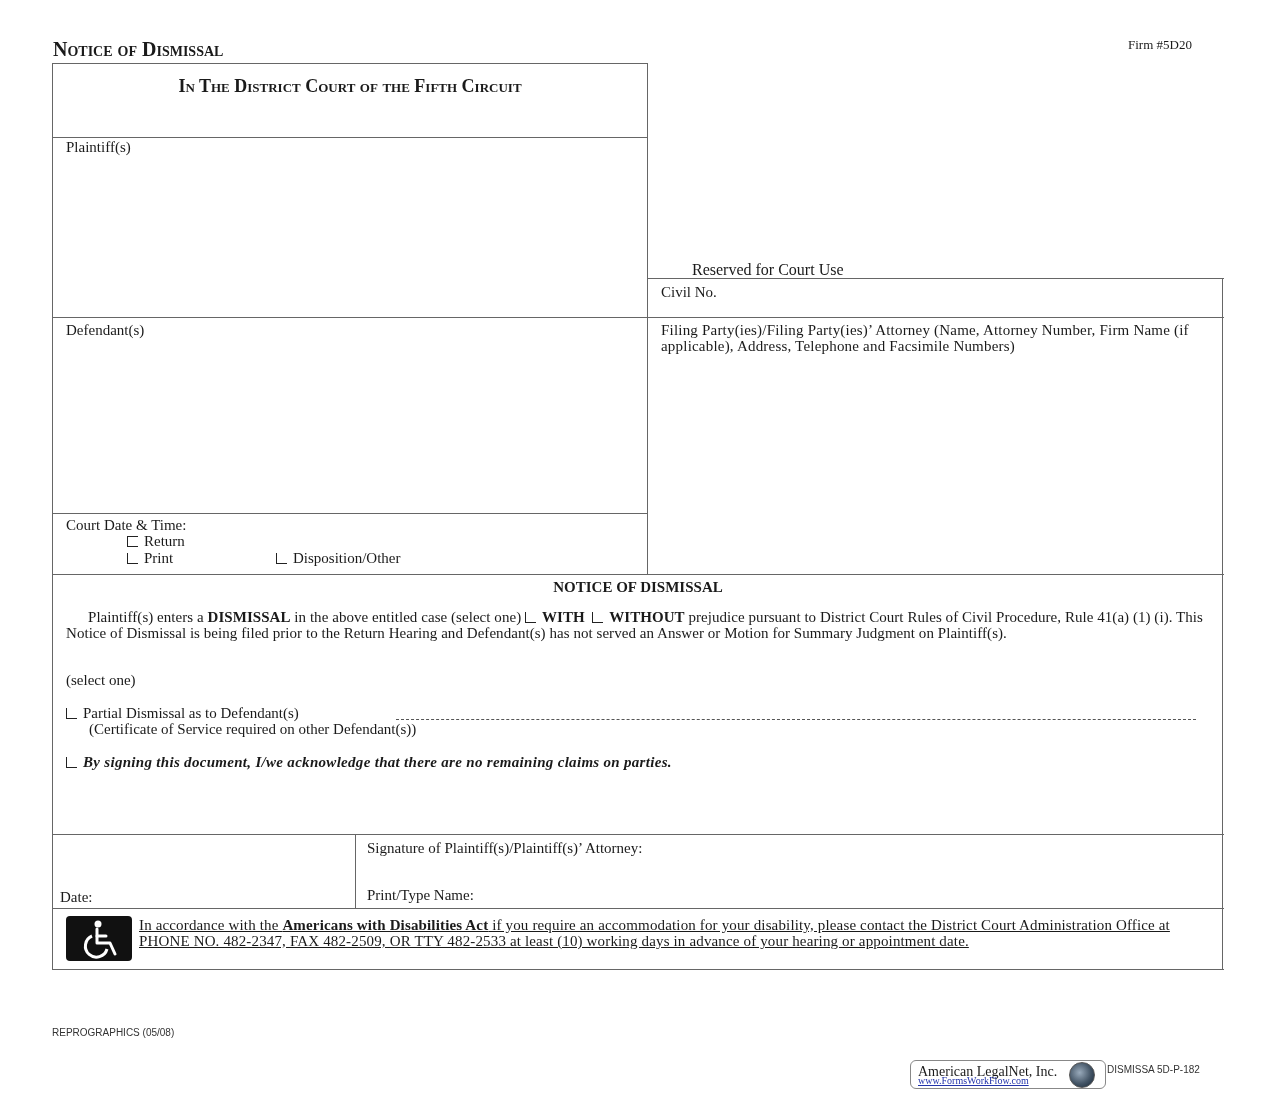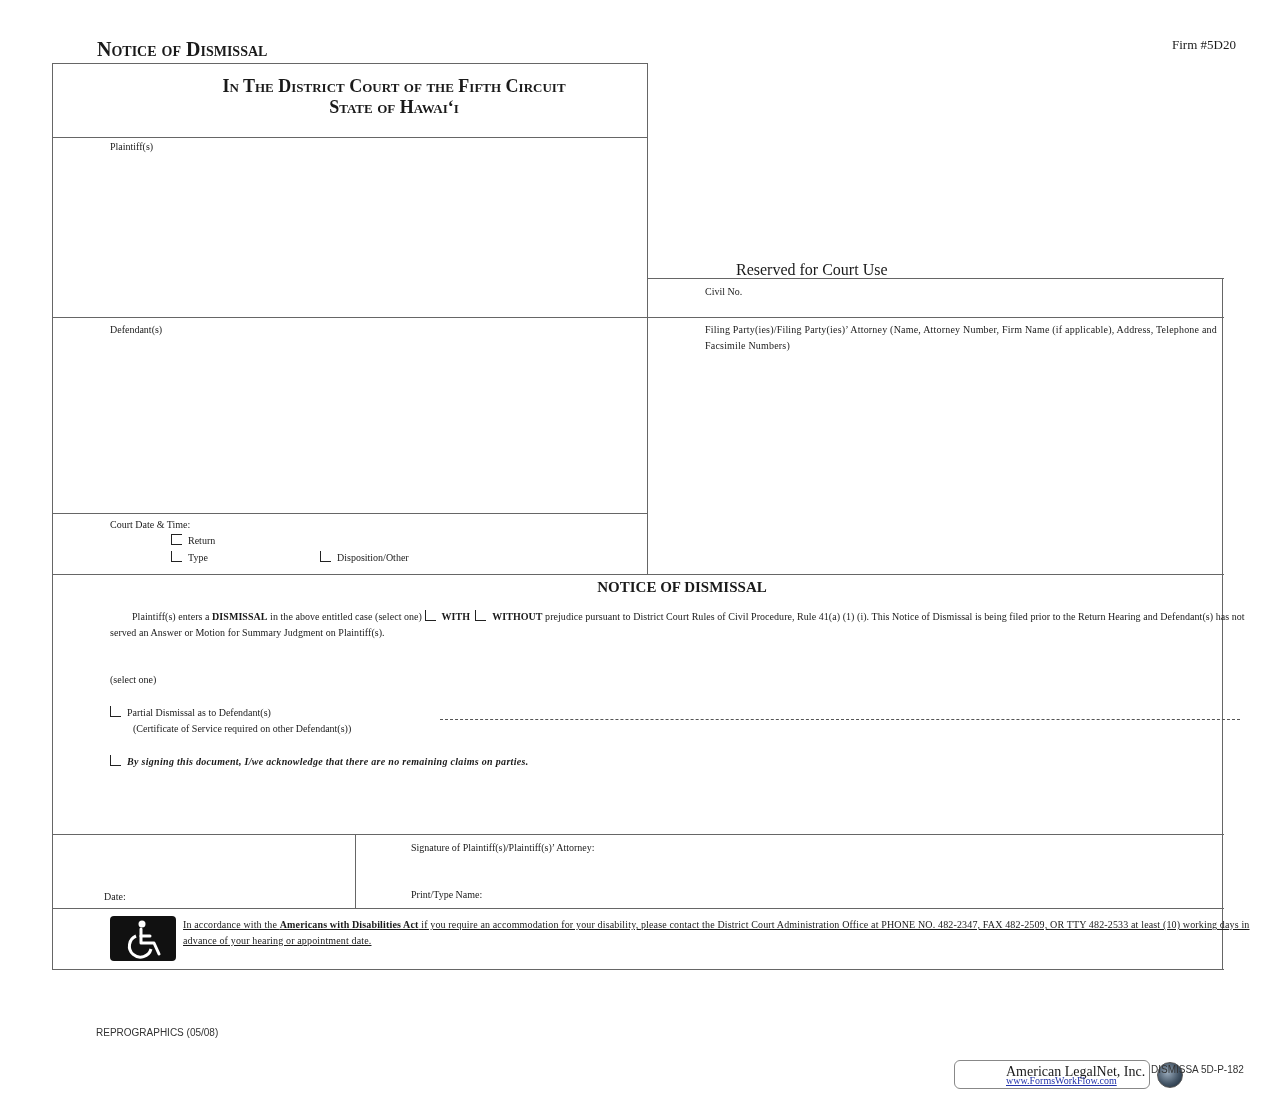--- a/index.html
+++ b/index.html
@@ -1,23 +1,23 @@
 <!DOCTYPE html>
 <html><head>
 <meta charset="utf-8">
 <style>
   html, body { margin: 0; padding: 0; background: #ffffff; }
   body { width: 1275px; height: 1100px; position: relative; font-family: "Liberation Serif", "DejaVu Serif", serif; color: #1a1a1a; overflow: hidden; }
-  .abs { position: absolute; margin-left: 44px; }
+  .abs { position: absolute; }
   .sc { font-variant: small-caps; font-weight: bold; }
   .line-h { position: absolute; height: 0; border-top: 1.5px solid #666; }
   .line-v { position: absolute; width: 0; border-left: 1.5px solid #666; }
   .cb { display: inline-block; width: 11px; height: 11px; border-left: 1.3px solid #222; border-bottom: 1.3px solid #222; vertical-align: -1px; margin-right: 6px; box-sizing: border-box; }
   .cb.full-top { border-top: 1.3px solid #222; }
-  .lbl { font-size: 10px; line-height: 16px; }
+  .lbl { font-size: 15px; line-height: 16px; }
   .sans-small { font-family: "Liberation Sans", "DejaVu Sans", sans-serif; font-size: 10px; color: #333; }
 </style>
 </head>
 <body>
 
 <div class="abs sc" style="left:53px; top:38px; font-size:20px;">Notice of Dismissal</div>
 <div class="abs" style="left:1128px; top:37px; font-size:13px;">Firm #5D20</div>
 
 <div class="line-h" style="left:52px; top:63px; width:596px;"></div>
 <div class="line-v" style="left:52px; top:63px; height:907px;"></div>
@@ -30,35 +30,34 @@
 <div class="line-h" style="left:647px; top:278px; width:577px;"></div>
 <div class="line-v" style="left:1222px; top:278px; height:692px;"></div>
 
 <div class="line-h" style="left:52px; top:834px; width:1172px;"></div>
 <div class="line-v" style="left:355px; top:834px; height:74px;"></div>
 <div class="line-h" style="left:52px; top:908px; width:1172px;"></div>
 <div class="line-h" style="left:52px; top:969px; width:1172px;"></div>
 
 <div class="abs sc" style="left:53px; top:76px; width:594px; text-align:center; font-size:18px; line-height:21px;">
   <div>In The District Court of the Fifth Circuit</div>
-  <div>State of Hawai‘i</div>
 </div>
 
 <div class="abs lbl" style="left:66px; top:139px;">Plaintiff(s)</div>
 <div class="abs" style="left:54px; top:160px; width:592px; height:155px;"></div>
 
 <div class="abs lbl" style="left:66px; top:322px;">Defendant(s)</div>
 <div class="abs" style="left:54px; top:342px; width:592px; height:168px;"></div>
 
 <div class="abs lbl" style="left:66px; top:517px;">Court Date &amp; Time:</div>
 <div class="abs lbl" style="left:127px; top:533px;">
   <span class="cb full-top"></span><span>Return</span>
 </div>
 <div class="abs lbl" style="left:127px; top:550px;">
-  <span class="cb"></span><span>Type</span>
+  <span class="cb"></span><span>Print</span>
 </div>
 <div class="abs lbl" style="left:276px; top:550px;">
   <span class="cb"></span><span>Disposition/Other</span>
 </div>
 
 <div class="abs" style="left:650px; top:64px; width:572px; height:195px;"></div>
 <div class="abs" style="left:692px; top:261px; font-size:16px;">Reserved for Court Use</div>
 <div class="abs lbl" style="left:661px; top:284px;">Civil No.</div>
 <div class="abs" style="left:740px; top:282px; width:478px; height:32px;"></div>
 <div class="abs lbl" style="left:661px; top:322px; width:530px; letter-spacing:0.2px;">Filing Party(ies)/Filing Party(ies)’ Attorney (Name, Attorney Number, Firm Name (if applicable), Address, Telephone and Facsimile Numbers)</div>

